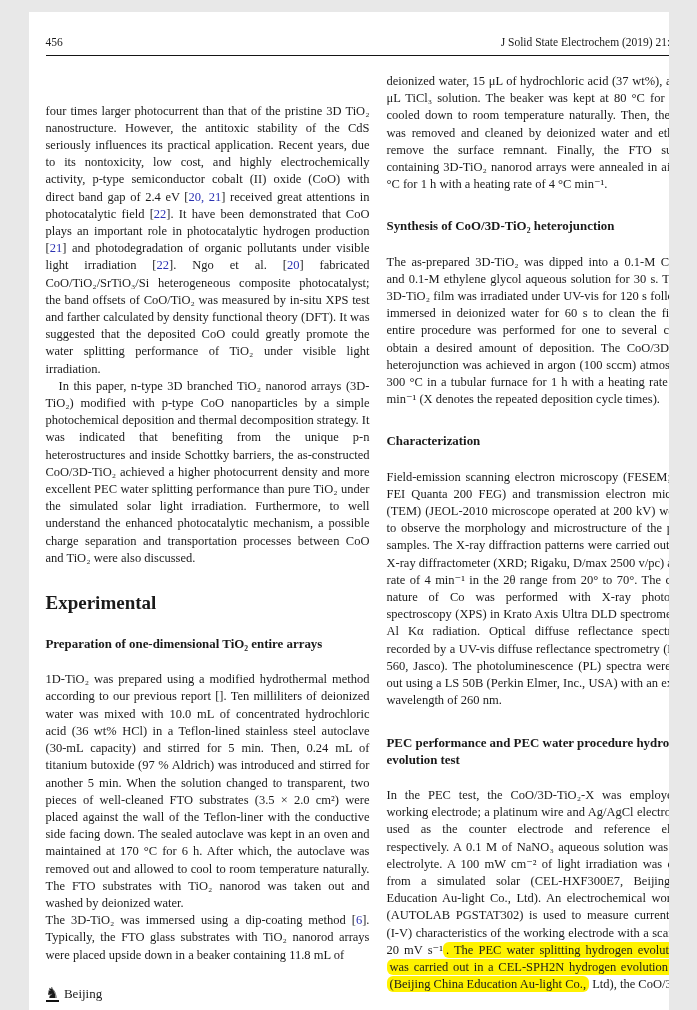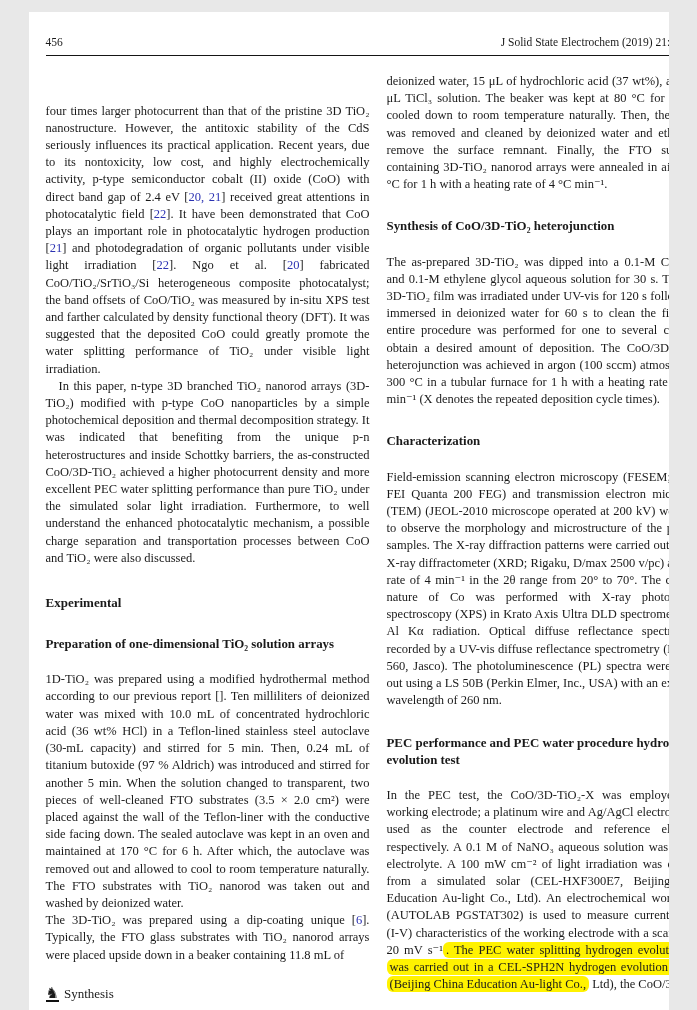--- a/index.html
+++ b/index.html
@@ -18,21 +18,21 @@
     position:absolute; top:43px; left:17px; width:665px;
     border-top:1.7px solid #151515;
   }
   .columns {
     position:absolute; top:61px; left:17px; width:665px;
     display:flex; gap:17px; align-items:center;
   }
   .col { width:324px; font-size:12.5px; line-height:17.2px; }
   .para { margin:0; text-align:justify; hyphens:auto; -webkit-hyphens:auto; }
   .para.indent { text-indent:13px; }
-  .h-exp { font-weight:bold; font-size:13px; margin:27px 0 21px 0; line-height:17px; }
+  .h-exp { font-weight:bold; font-size:19px; margin:27px 0 21px 0; line-height:17px; }
   .h-sub { font-weight:bold; font-size:12.9px; margin:25px 0 18px 0; line-height:17.2px; }
   .cite { color:var(--cite,#2b32b2); }
   .hl {
     background:var(--hl,#fff200);
     padding:1px 3px;
     border-radius:6px;
     -webkit-box-decoration-break:clone;
     box-decoration-break:clone;
   }
   .footer {
@@ -54,32 +54,32 @@
     <span>456</span>
     <span>J Solid State Electrochem (2019) 21:455–461</span>
   </div>
   <div class="rule"></div>
 
   <div class="columns">
     <div class="col" id="col-left">
         <p class="para"><span>four times larger photocurrent than that of the pristine 3D TiO₂ nanostructure. However, the antitoxic stability of the CdS seriously influences its practical application. Recent years, due to its nontoxicity, low cost, and highly electrochemically activity, p-type semiconductor cobalt (II) oxide (CoO) with direct band gap of 2.4 eV [</span><span class="cite">20, 21</span><span>] received great attentions in photocatalytic field [</span><span class="cite">22</span><span>]. It have been demonstrated that CoO plays an important role in photocatalytic hydrogen production [</span><span class="cite">21</span><span>] and photodegradation of organic pollutants under visible light irradiation [</span><span class="cite">22</span><span>]. Ngo et al. [</span><span class="cite">20</span><span>] fabricated CoO/TiO₂/SrTiO₃/Si heterogeneous composite photocatalyst; the band offsets of CoO/TiO₂ was measured by in-situ XPS test and farther calculated by density functional theory (DFT). It was suggested that the deposited CoO could greatly promote the water splitting performance of TiO₂ under visible light irradiation.</span></p>
         <p class="para indent"><span>In this paper, n-type 3D branched TiO₂ nanorod arrays (3D-TiO₂) modified with p-type CoO nanoparticles by a simple photochemical deposition and thermal decomposition strategy. It was indicated that benefiting from the unique p-n heterostructures and inside Schottky barriers, the as-constructed CoO/3D-TiO₂ achieved a higher photocurrent density and more excellent PEC water splitting performance than pure TiO₂ under the simulated solar light irradiation. Furthermore, to well understand the enhanced photocatalytic mechanism, a possible charge separation and transportation processes between CoO and TiO₂ were also discussed.</span></p>
         <div class="h-exp">Experimental</div>
-        <div class="h-sub">Preparation of one-dimensional TiO₂ solution arrays</div>
+        <div class="h-sub">Preparation of one-dimensional TiO₂ entire arrays</div>
         <p class="para"><span>1D-TiO₂ was prepared using a modified hydrothermal method according to our previous report []. Ten milliliters of deionized water was mixed with 10.0 mL of concentrated hydrochloric acid (36 wt% HCl) in a Teflon-lined stainless steel autoclave (30-mL capacity) and stirred for 5 min. Then, 0.24 mL of titanium butoxide (97 % Aldrich) was introduced and stirred for another 5 min. When the solution changed to transparent, two pieces of well-cleaned FTO substrates (3.5 × 2.0 cm²) were placed against the wall of the Teflon-liner with the conductive side facing down. The sealed autoclave was kept in an oven and maintained at 170 °C for 6 h. After which, the autoclave was removed out and allowed to cool to room temperature naturally. The FTO substrates with TiO₂ nanorod was taken out and washed by deionized water.</span></p>
-        <p class="para"><span>The 3D-TiO₂ was prepared using a dip-coating unique [</span><span class="cite">6</span><span>]. Typically, the FTO glass substrates with TiO₂ nanorod arrays were placed upside down in a beaker containing 11.8 mL of</span></p>
+        <p class="para"><span>The 3D-TiO₂ was immersed using a dip-coating method [</span><span class="cite">6</span><span>]. Typically, the FTO glass substrates with TiO₂ nanorod arrays were placed upside down in a beaker containing 11.8 mL of</span></p>
       </div>
     <div class="col" id="col-right">
         <p class="para"><span>deionized water, 15 μL of hydrochloric acid (37 wt%), and 150-μL TiCl₃ solution. The beaker was kept at 80 °C for 1 h and cooled down to room temperature naturally. Then, the sample was removed and cleaned by deionized water and ethanol to remove the surface remnant. Finally, the FTO substrates containing 3D-TiO₂ nanorod arrays were annealed in air at 350 °C for 1 h with a heating rate of 4 °C min⁻¹.</span></p>
         <div class="h-sub">Synthesis of CoO/3D-TiO₂ heterojunction</div>
         <p class="para"><span>The as-prepared 3D-TiO₂ was dipped into a 0.1-M Co(NO₃)₂ and 0.1-M ethylene glycol aqueous solution for 30 s. Then, the 3D-TiO₂ film was irradiated under UV-vis for 120 s followed by immersed in deionized water for 60 s to clean the film. The entire procedure was performed for one to several cycles to obtain a desired amount of deposition. The CoO/3D-TiO₂-X heterojunction was achieved in argon (100 sccm) atmosphere at 300 °C in a tubular furnace for 1 h with a heating rate of 5 °C min⁻¹ (X denotes the repeated deposition cycle times).</span></p>
         <div class="h-sub">Characterization</div>
         <p class="para"><span>Field-emission scanning electron microscopy (FESEM; Philips FEI Quanta 200 FEG) and transmission electron microscopy (TEM) (JEOL-2010 microscope operated at 200 kV) were used to observe the morphology and microstructure of the prepared samples. The X-ray diffraction patterns were carried out with an X-ray diffractometer (XRD; Rigaku, D/max 2500 v/pc) at a scan rate of 4 min⁻¹ in the 2θ range from 20° to 70°. The chemical nature of Co was performed with X-ray photoelectron spectroscopy (XPS) in Krato Axis Ultra DLD spectrometer with Al Kα radiation. Optical diffuse reflectance spectra were recorded by a UV-vis diffuse reflectance spectrometry (DRS; V-560, Jasco). The photoluminescence (PL) spectra were carried out using a LS 50B (Perkin Elmer, Inc., USA) with an excitation wavelength of 260 nm.</span></p>
         <div class="h-sub">PEC performance and PEC water procedure hydrogen evolution test</div>
         <p class="para"><span>In the PEC test, the CoO/3D-TiO₂-X was employed as a working electrode; a platinum wire and Ag/AgCl electrode were used as the counter electrode and reference electrode, respectively. A 0.1 M of NaNO₃ aqueous solution was used as electrolyte. A 100 mW cm⁻² of light irradiation was obtained from a simulated solar (CEL-HXF300E7, Beijing China Education Au-light Co., Ltd). An electrochemical workstation (AUTOLAB PGSTAT302) is used to measure current-voltage (I-V) characteristics of the working electrode with a scan rate of 20 mV s⁻¹</span><span class="hl">. The PEC water splitting hydrogen evolution test was carried out in a CEL-SPH2N hydrogen evolution system (Beijing China Education Au-light Co.,</span><span> Ltd), the CoO/3D-</span></p>
       </div>
   </div>
 
   <div class="footer">
     <span class="logo-mark">♞</span>
-    <span>Synthesis</span>
+    <span>Beijing</span>
   </div>
 </div>
 
 </body></html>

